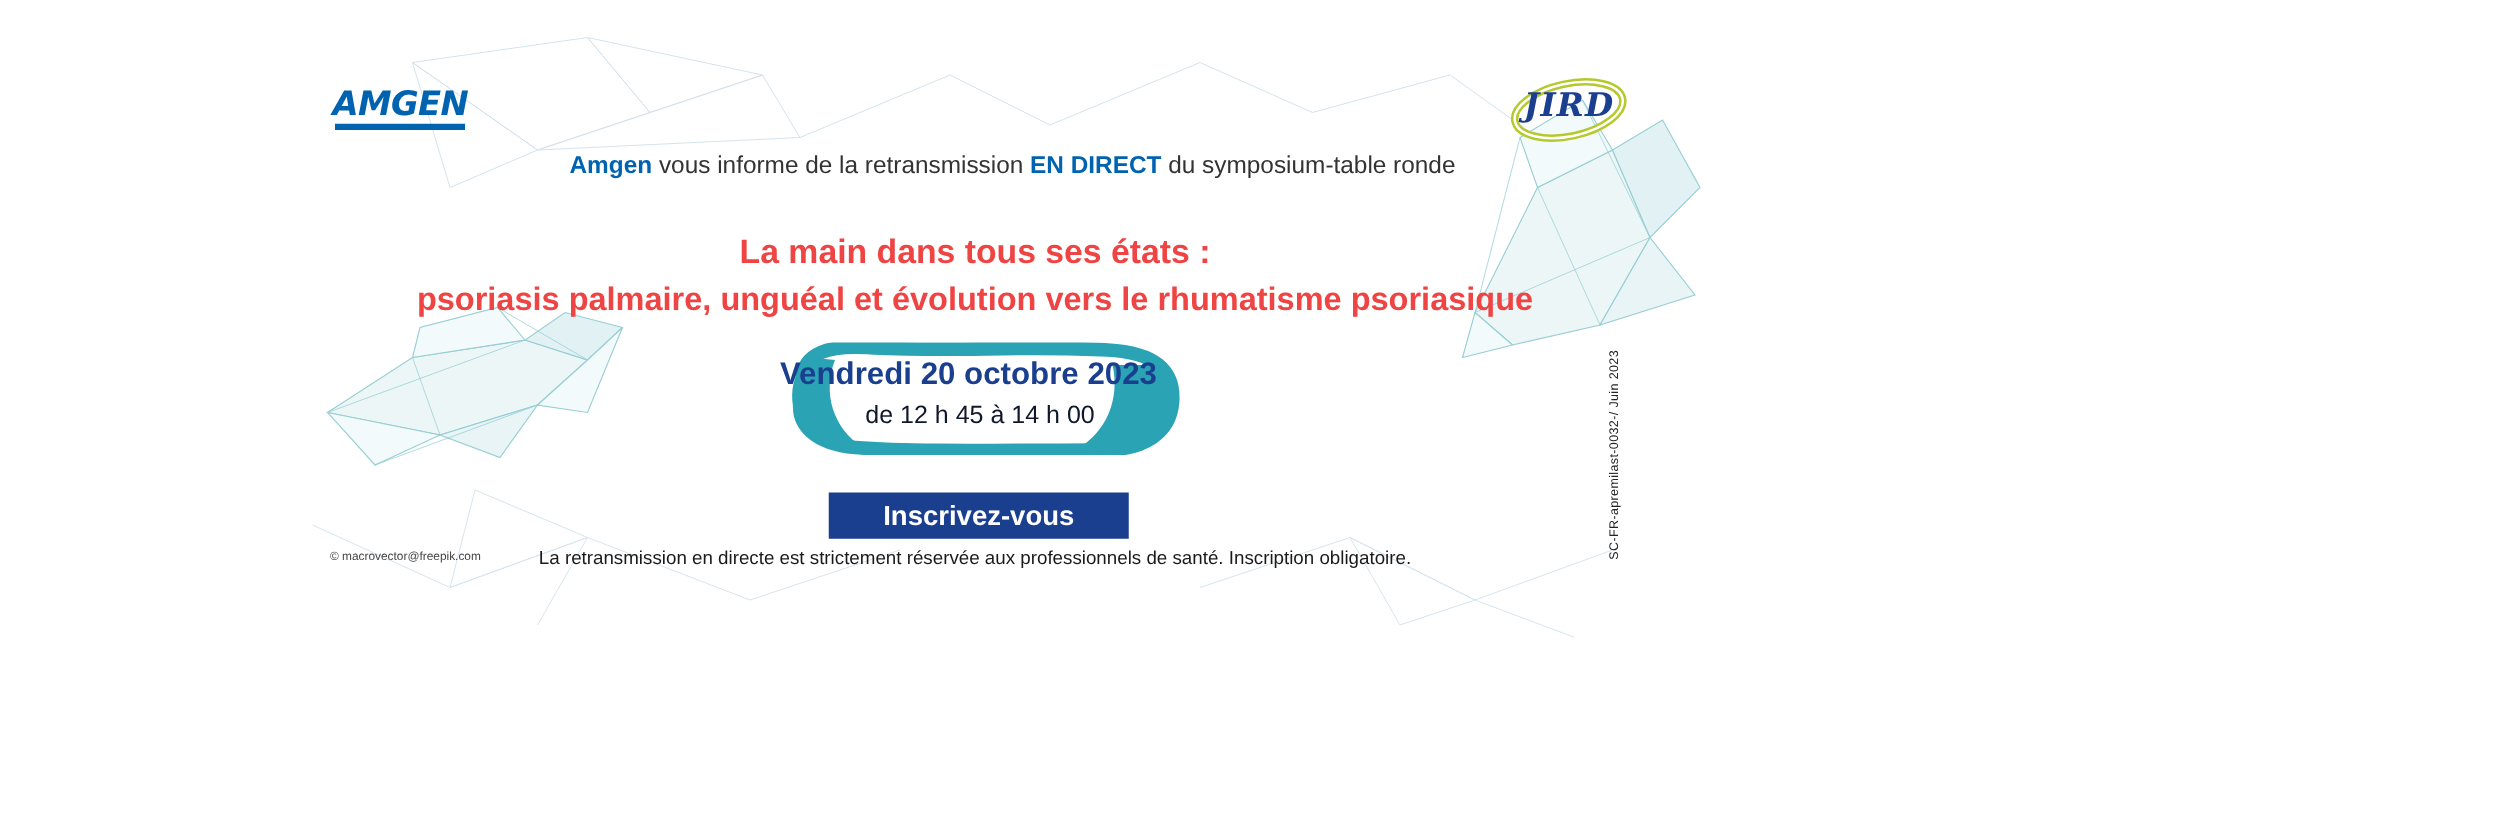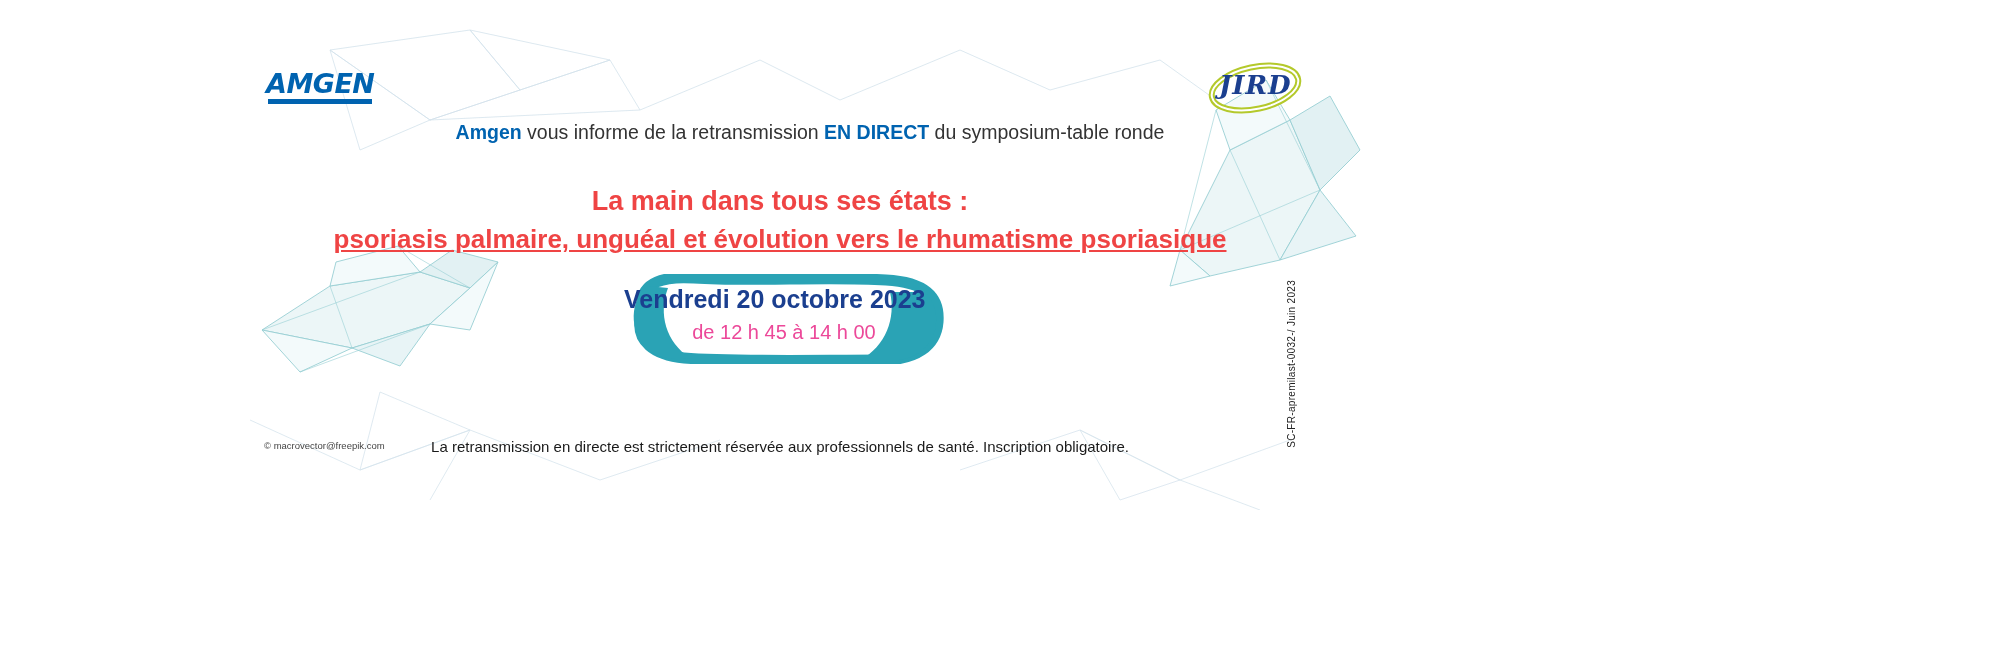--- a/index.html
+++ b/index.html
@@ -115,21 +115,20 @@
     width: 1560px;
     text-align: center;
     color: #ef4444;
     font-weight: bold;
     font-size: 27px;
     line-height: 1.45;
   }
   .title .line2 {
     display: block;
     font-size: 26px;
-    text-decoration: underline;
   }
 
   
   .date-badge {
     position: absolute;
     left: 624px;
     top: 274px;
     width: 320px;
     height: 90px;
   }
@@ -149,21 +148,21 @@
     color: #1b3f8f;
     font-weight: bold;
     font-size: 25px;
   }
   .date-badge .date-sub {
     position: absolute;
     left: 0;
     top: 47px;
     width: 320px;
     text-align: center;
-    color: #ec4899;
+    color: #0f172a;
     font-size: 20px;
   }
 
   
   .cta {
     position: absolute;
     left: 663px;
     top: 394px;
     width: 240px;
     height: 37px;
@@ -289,20 +288,21 @@
   <div class="date-badge">
     <svg class="blob" viewBox="0 0 320 90">
       <path d="M18 30 C18 8, 40 2, 70 4 C130 8, 200 2, 262 6 C300 8, 316 22, 314 48 C312 72, 292 86, 258 86 C190 86, 110 88, 60 84 C28 81, 14 66, 16 48 Z" fill="none" stroke="#2aa3b5" stroke-width="11" stroke-linecap="round"></path>
       <path d="M300 18 C316 30, 318 62, 296 78 C280 90, 250 88, 236 86 C262 72, 272 44, 266 18 Z" fill="#2aa3b5"></path>
       <path d="M24 12 C6 24, 4 58, 24 76 C36 86, 58 86, 66 84 C42 68, 34 40, 44 14 Z" fill="#2aa3b5"></path>
     </svg>
     <div class="date-main">Vendredi 20 octobre 2023</div>
     <div class="date-sub">de 12 h 45 à 14 h 00</div>
   </div>
 
+  <button class="cta">Inscrivez-vous</button>
 
   <div class="legal">La retransmission en directe est strictement réservée aux professionnels de santé. Inscription obligatoire.</div>
 
   <div class="credit">© macrovector@freepik.com</div>
 
   <div class="vcode">SC-FR-apremilast-0032-/ Juin 2023</div>
 
 </div>
 
 </body></html>

